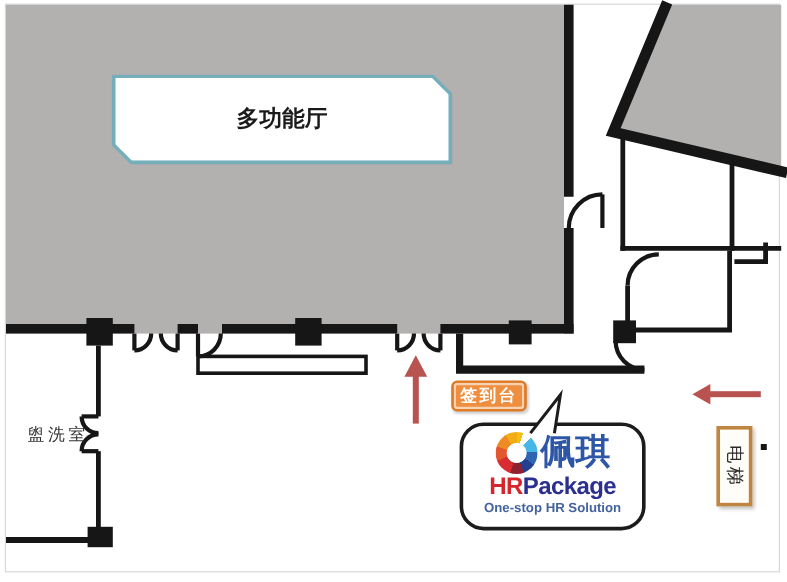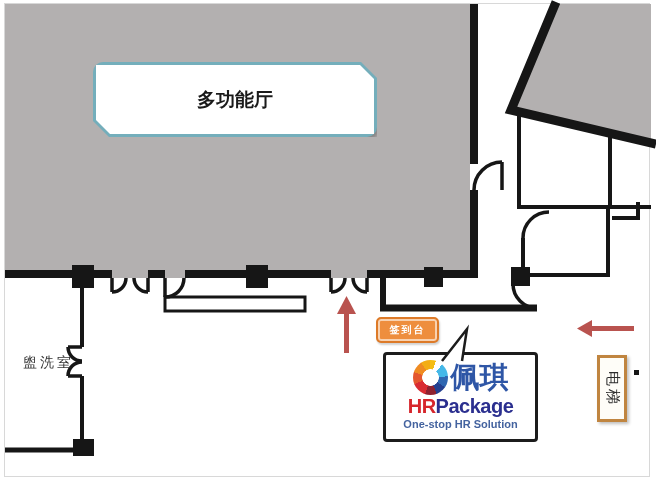--- a/index.html
+++ b/index.html
@@ -3,40 +3,40 @@
 <meta charset="utf-8">
 <style>
   html,body{margin:0;padding:0;background:#ffffff;}
   .stage{position:relative;width:656px;height:485px;background:#ffffff;overflow:hidden;
          font-family:"Liberation Sans","DejaVu Sans",sans-serif;}
   .plan-svg{position:absolute;left:0;top:0;z-index:1;}
 
   
   .hall-box{position:absolute;left:93px;top:62px;width:284px;height:75px;background:#74aebb;
             clip-path:polygon(0 0,calc(100% - 16px) 0,100% 16px,100% 100%,16px 100%,0 calc(100% - 16px));
-            filter:drop-shadow(2px 3px 2px rgba(0,0,0,.25));z-index:2;border-radius:10px;}
+            filter:drop-shadow(2px 3px 2px rgba(0,0,0,.25));z-index:2;}
   .hall-box-inner{position:absolute;inset:3px;background:#ffffff;
             clip-path:polygon(0 0,calc(100% - 14px) 0,100% 14px,100% 100%,14px 100%,0 calc(100% - 14px));
             display:flex;flex-direction:column;align-items:center;justify-content:center;color:#1a1a1a;}
   .hall-title{font-size:19px;font-weight:bold;line-height:1.25;}
   .hall-date,.hall-event{font-size:16.5px;line-height:1.25;}
 
   
   .washroom{position:absolute;left:23px;top:354px;font-size:14px;letter-spacing:3px;color:#333;z-index:2;}
 
   
   .checkin{position:absolute;left:376px;top:317px;width:63px;height:26px;background:#ee8e3e;
            border:2px solid #dd7a28;border-radius:5px;box-sizing:border-box;
            box-shadow:inset 0 0 0 2px rgba(255,255,255,.6),1px 2px 2px rgba(0,0,0,.18);
-           color:#fff;font-size:10px;font-weight:bold;letter-spacing:2px;
+           color:#fff;font-size:14px;font-weight:bold;letter-spacing:2px;
            display:flex;align-items:center;justify-content:center;z-index:2;}
 
   
   .bubble{position:absolute;left:383px;top:352px;width:155px;height:90px;background:#fff;
-          border:3px solid #1c1c1c;border-radius:4px;box-sizing:border-box;z-index:2;
+          border:3px solid #1c1c1c;border-radius:20px;box-sizing:border-box;z-index:2;
           display:flex;flex-direction:column;align-items:center;padding-top:5px;}
   .bubble-tail{position:absolute;left:428px;top:320px;z-index:3;}
   .brand-row{display:flex;align-items:center;}
   .ring{width:35px;height:35px;border-radius:50%;
         background:radial-gradient(circle at 50% 50%,#fff 0 8px,rgba(0,0,0,0) 8.6px),
         conic-gradient(#f5bd13 0deg 18deg,#ffffff 18deg 42deg,#45b8e8 42deg 86deg,#2f66b1 86deg 124deg,
                        #243f8f 124deg 160deg,#8e2130 160deg 198deg,#d92b32 198deg 248deg,
                        #e4572e 248deg 288deg,#ef8b22 288deg 328deg,#f3ad14 328deg 360deg);}
   .brand-cn{font-size:29px;font-weight:bold;color:#2e56a6;margin-left:3px;line-height:1;}
   .brand-en{font-size:20px;font-weight:bold;line-height:1;margin-top:1px;letter-spacing:-.5px;}

